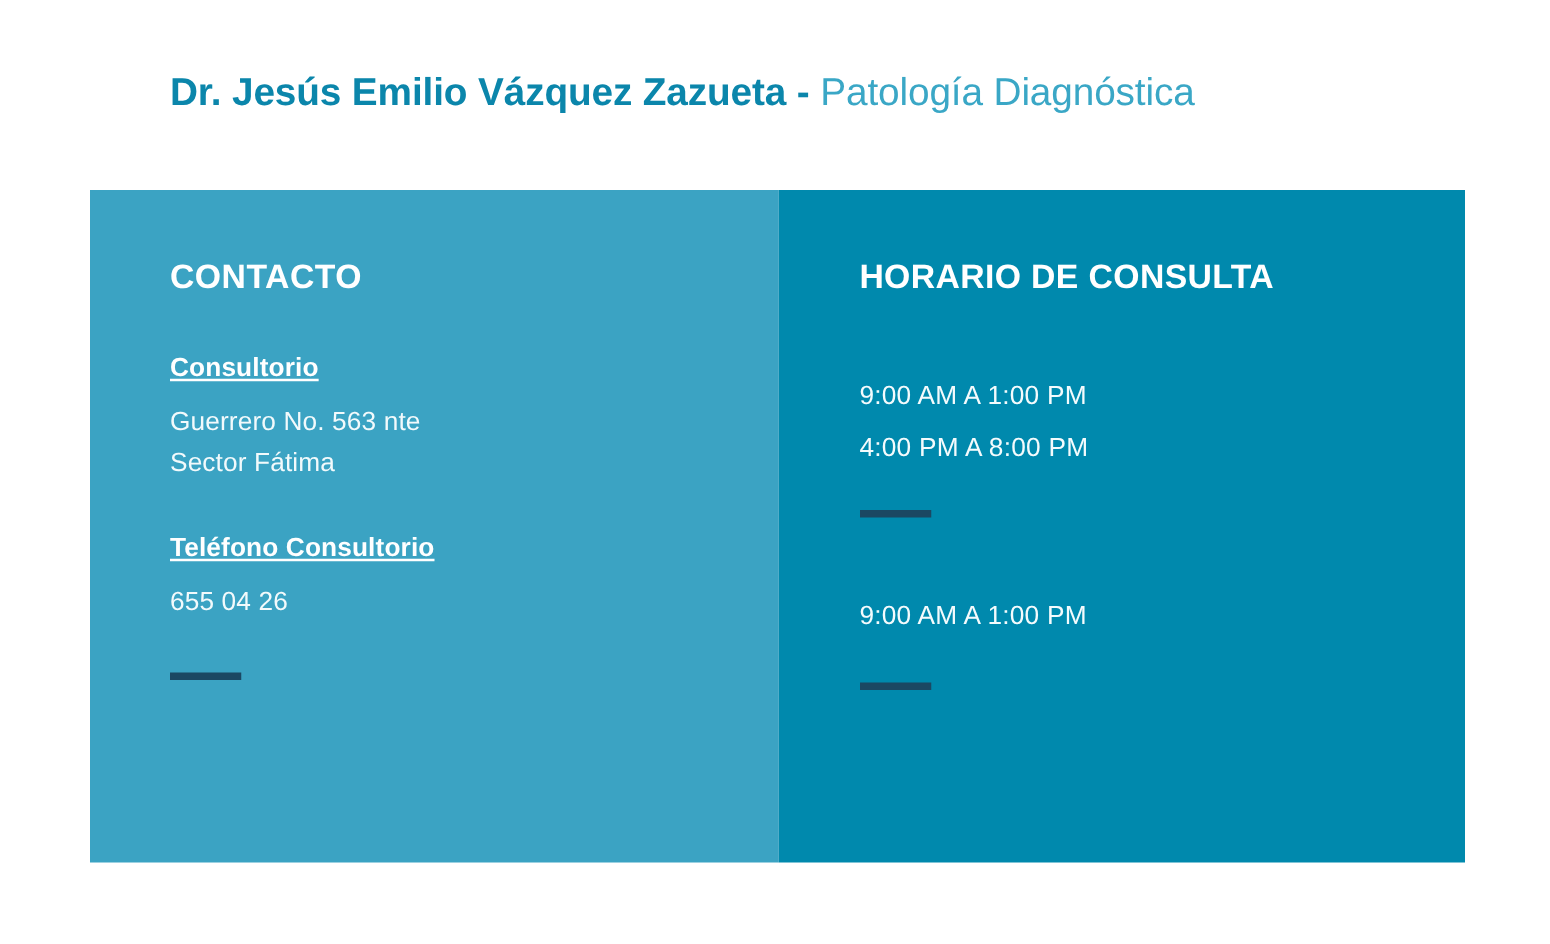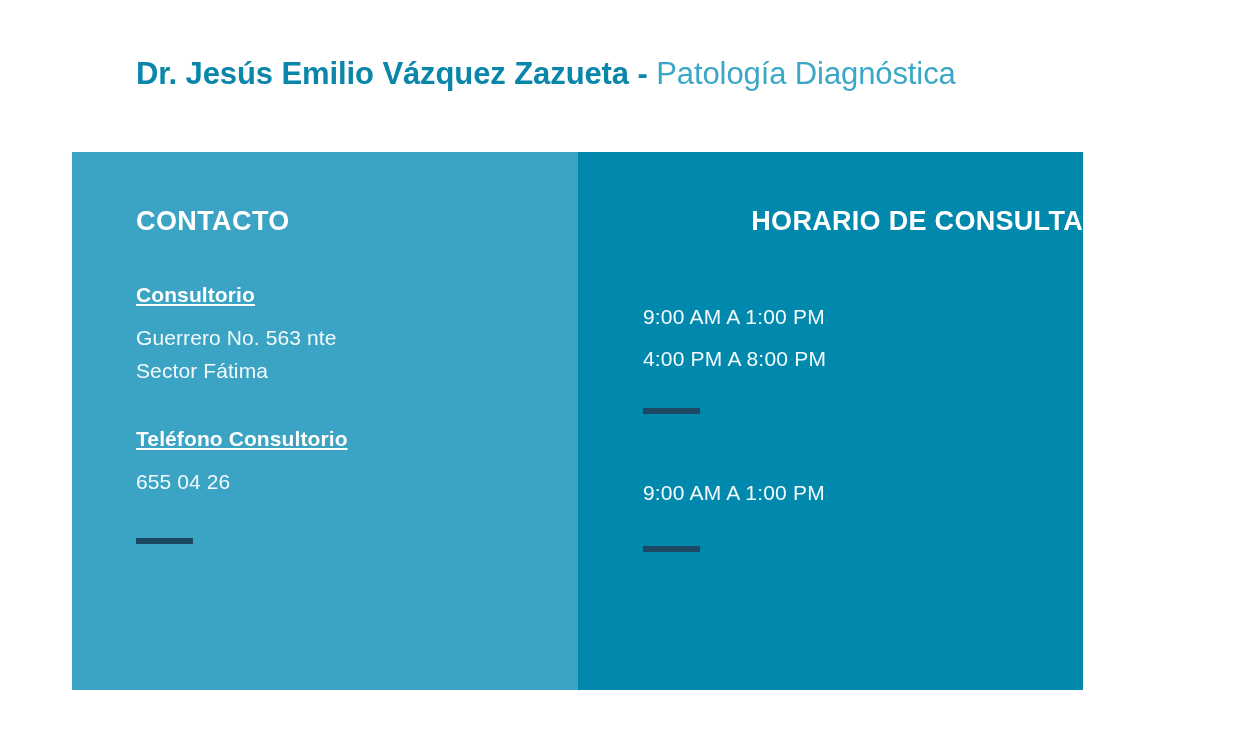--- a/index.html
+++ b/index.html
@@ -35,21 +35,21 @@
     font-weight: 400;
     color: #3aa7c6;
     text-align: center;
   }
 
   
   .cards {
     position: absolute;
     left: 72px;
     top: 152px;
-    width: 1011px;
+    width: 1100px;
     height: 538px;
     display: flex;
   }
   .card {
     box-sizing: border-box;
     height: 100%;
     position: relative;
   }
   .card--contact {
     width: 552px;
@@ -66,21 +66,20 @@
     font-size: 27px;
     font-weight: bold;
     color: #ffffff;
     letter-spacing: 0.4px;
     margin: 0;
     line-height: 34px;
   }
   .card-heading--hours {
     font-weight: bold;
     letter-spacing: 0.3px;
-    text-align: right;
   }
   .card-subheading {
     font-size: 27px;
     font-weight: bold;
     color: #ffffff;
     letter-spacing: 0.3px;
     margin: 0;
     line-height: 34px;
   }
 

